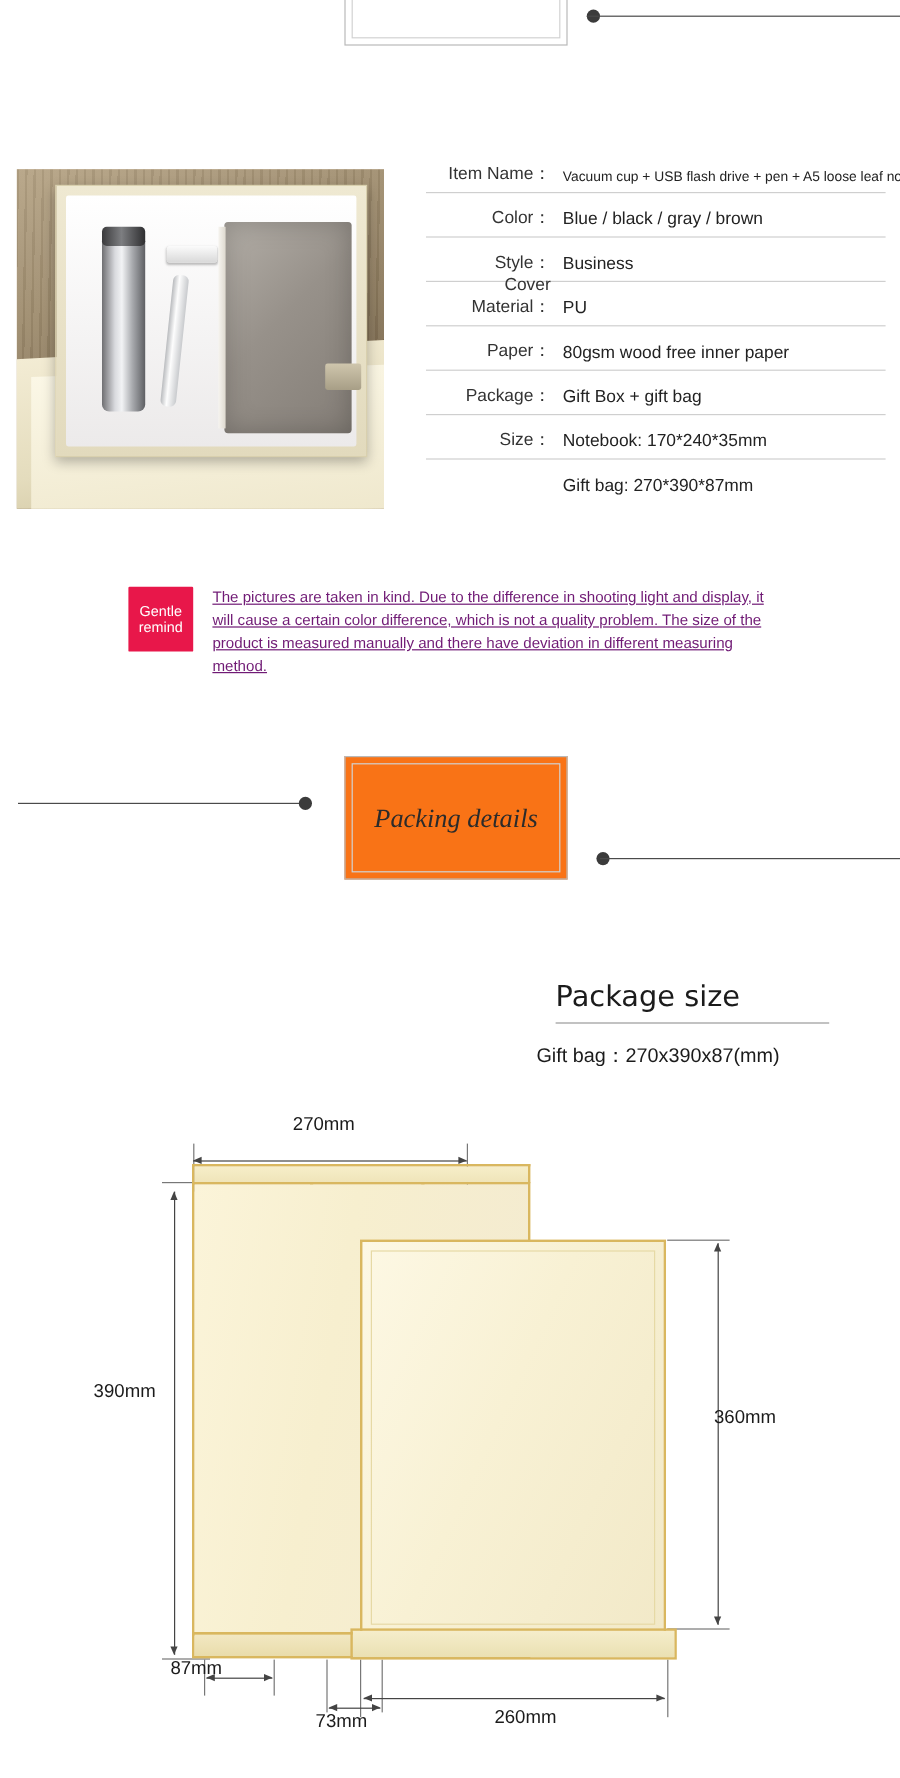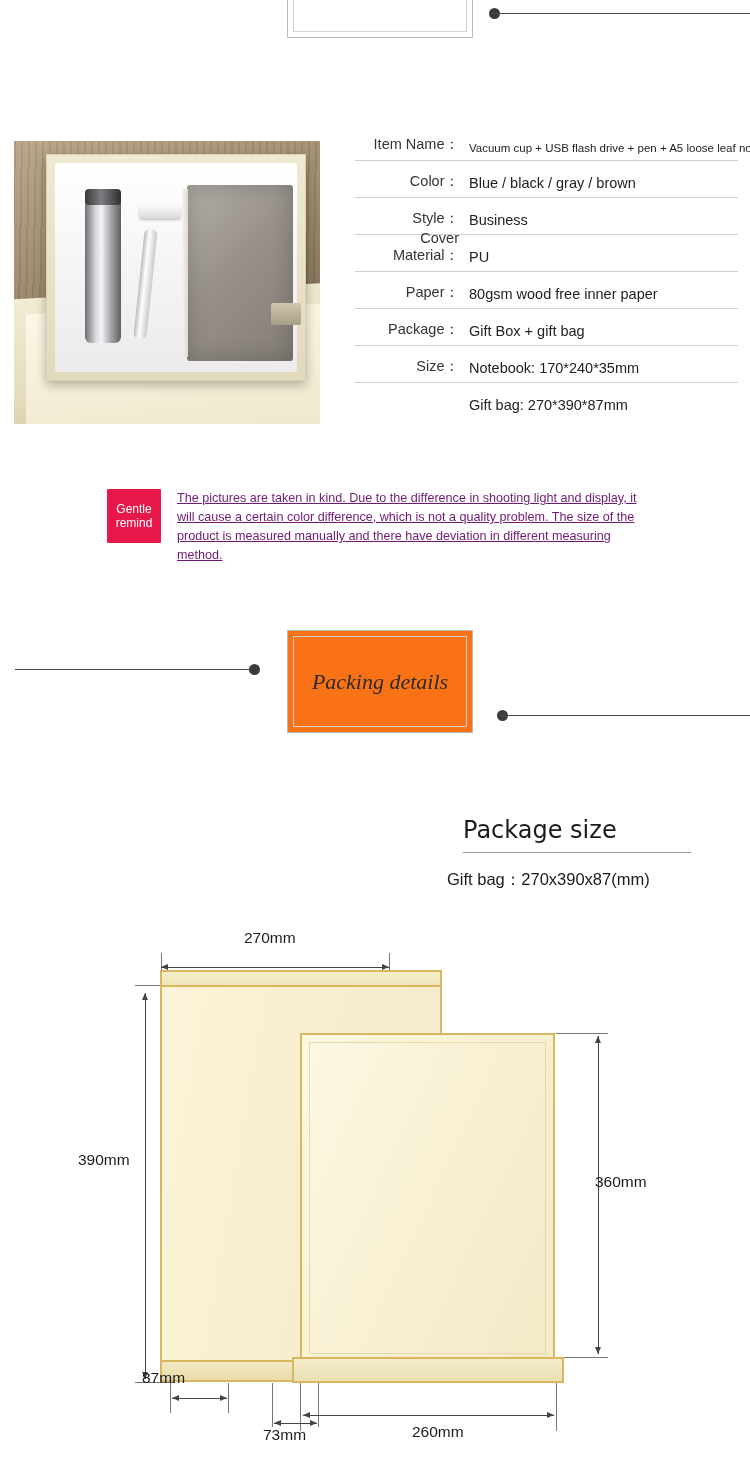--- a/index.html
+++ b/index.html
@@ -562,15 +562,15 @@
   <div class="arrow-line-v" style="left:145px; top:88px; height:386px;"></div>
   <div class="arrow-line-v" style="left:598px; top:131px; height:318px;"></div>
   <div class="arrow-line-h" style="left:303px; top:510px; width:251px;"></div>
   <div class="arrow-line-h" style="left:172px; top:493px; width:55px;"></div>
   <div class="arrow-line-h" style="left:274px; top:518px; width:43px;"></div>
 
   <div class="dim-text" style="left:244px; top:24px;">270mm</div>
   <div class="dim-text" style="left:78px; top:246px;">390mm</div>
   <div class="dim-text" style="left:595px; top:236px;margin-top:32px;">360mm</div>
   <div class="dim-text" style="left:412px; top:518px;">260mm</div>
-  <div class="dim-text" style="left:142px; top:464px;">87mm</div>
+  <div class="dim-text" style="left:142px; top:477px;">87mm</div>
   <div class="dim-text" style="left:263px; top:521px;">73mm</div>
 </div>
 
 </body></html>

